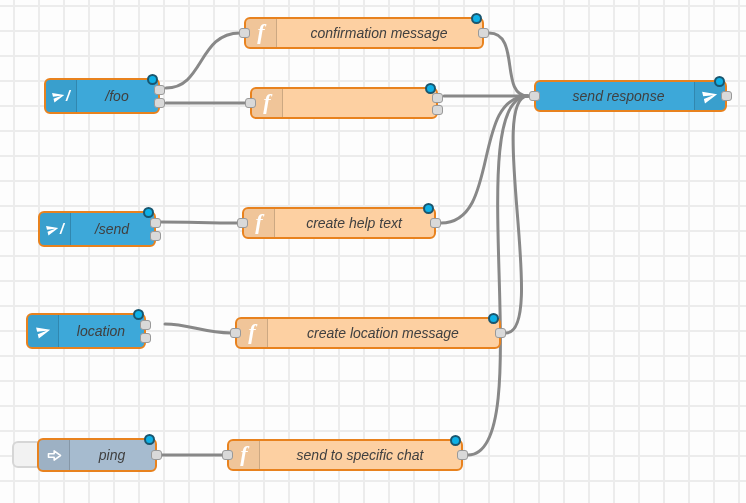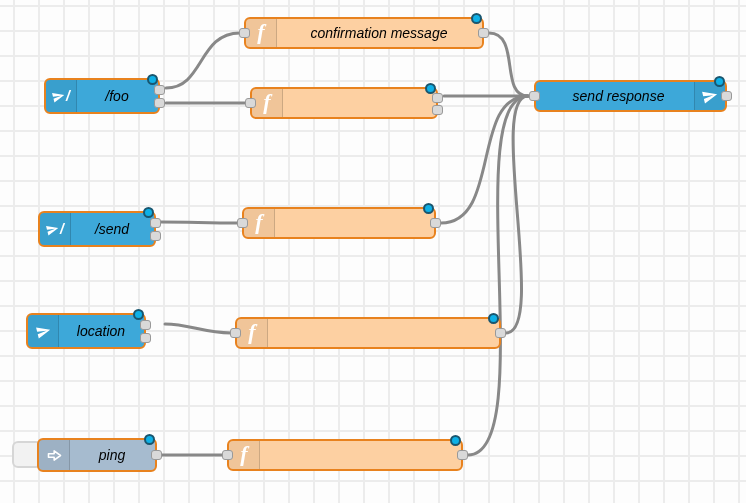--- a/index.html
+++ b/index.html
@@ -31,21 +31,21 @@
     position:absolute;top:0;bottom:0;width:30px;
     background:rgba(0,0,0,0.05);
     display:flex;align-items:center;justify-content:center;gap:1px;
   }
   .iconbox.left{left:0;border-right:1px solid rgba(0,0,0,0.15);border-radius:4px 0 0 4px;}
   .iconbox.right{right:0;border-left:1px solid rgba(0,0,0,0.15);border-radius:0 4px 4px 0;}
   .cmd-slash{color:#fff;font-style:italic;font-weight:bold;font-size:14px;line-height:1;}
   .ficon{color:#fff;font-family:"Liberation Serif",serif;font-style:italic;font-weight:bold;font-size:22px;line-height:1;margin-top:-2px;}
   .nlabel{
     flex:1;text-align:center;
-    font-size:14px;font-style:italic;color:#000000;
+    font-size:14px;font-style:italic;color:#404040;
     white-space:nowrap;overflow:hidden;
   }
   .pad-l .nlabel{margin-left:30px;}
   .pad-r .nlabel{margin-right:24px;}
   .port{
     position:absolute;
     width:11px;height:10px;
     background:var(--port-fill,#d9d9d9);
     border:1px solid var(--port-border,#999);
     border-radius:3px;box-sizing:border-box;
@@ -141,20 +141,21 @@
     <span class="nlabel">/send</span>
     <span class="port out o1"></span>
     <span class="port out o2"></span>
     <span class="dot"></span>
   </div>
 
   <div class="node func pad-l" id="n-create-help-text">
     <span class="iconbox left">
         <span class="ficon">f</span>
       </span>
+    <span class="nlabel">create help text</span>
     <span class="port in"></span>
     <span class="port out"></span>
     <span class="dot"></span>
   </div>
 
   <div class="node blue pad-l" id="n-location">
     <span class="iconbox left">
       <svg width="15" height="15" viewBox="0 0 24 24" style="transform:rotate(-14deg)">
           <path d="M2.01 21L23 12 2.01 3 2 10l15 2-15 2z" fill="#fff"></path>
         </svg>
@@ -162,40 +163,42 @@
     <span class="nlabel">location</span>
     <span class="port out o1"></span>
     <span class="port out o2"></span>
     <span class="dot"></span>
   </div>
 
   <div class="node func pad-l" id="n-create-location-message">
     <span class="iconbox left">
         <span class="ficon">f</span>
       </span>
+    <span class="nlabel">create location message</span>
     <span class="port in"></span>
     <span class="port out"></span>
     <span class="dot"></span>
   </div>
 
   <div class="node inject pad-l" id="n-ping">
     <span class="iconbox left">
       <svg width="17" height="17" viewBox="0 0 24 24">
           <path d="M3.5 9.5 h8 V5.5 L20.5 12 l-9 6.5 V14.5 h-8 z" fill="none" stroke="#fff" stroke-width="2.2" stroke-linejoin="round"></path>
         </svg>
     </span>
     <span class="nlabel">ping</span>
     <span class="port out"></span>
     <span class="dot"></span>
   </div>
 
   <div class="node func pad-l" id="n-send-to-specific-chat">
     <span class="iconbox left">
         <span class="ficon">f</span>
       </span>
+    <span class="nlabel">send to specific chat</span>
     <span class="port in"></span>
     <span class="port out"></span>
     <span class="dot"></span>
   </div>
 
   <div class="node blue pad-r" id="n-send-response">
     <span class="iconbox right">
       <svg width="16" height="16" viewBox="0 0 24 24" style="transform:rotate(-14deg)">
           <path d="M2.01 21L23 12 2.01 3 2 10l15 2-15 2z" fill="#fff"></path>
         </svg>

